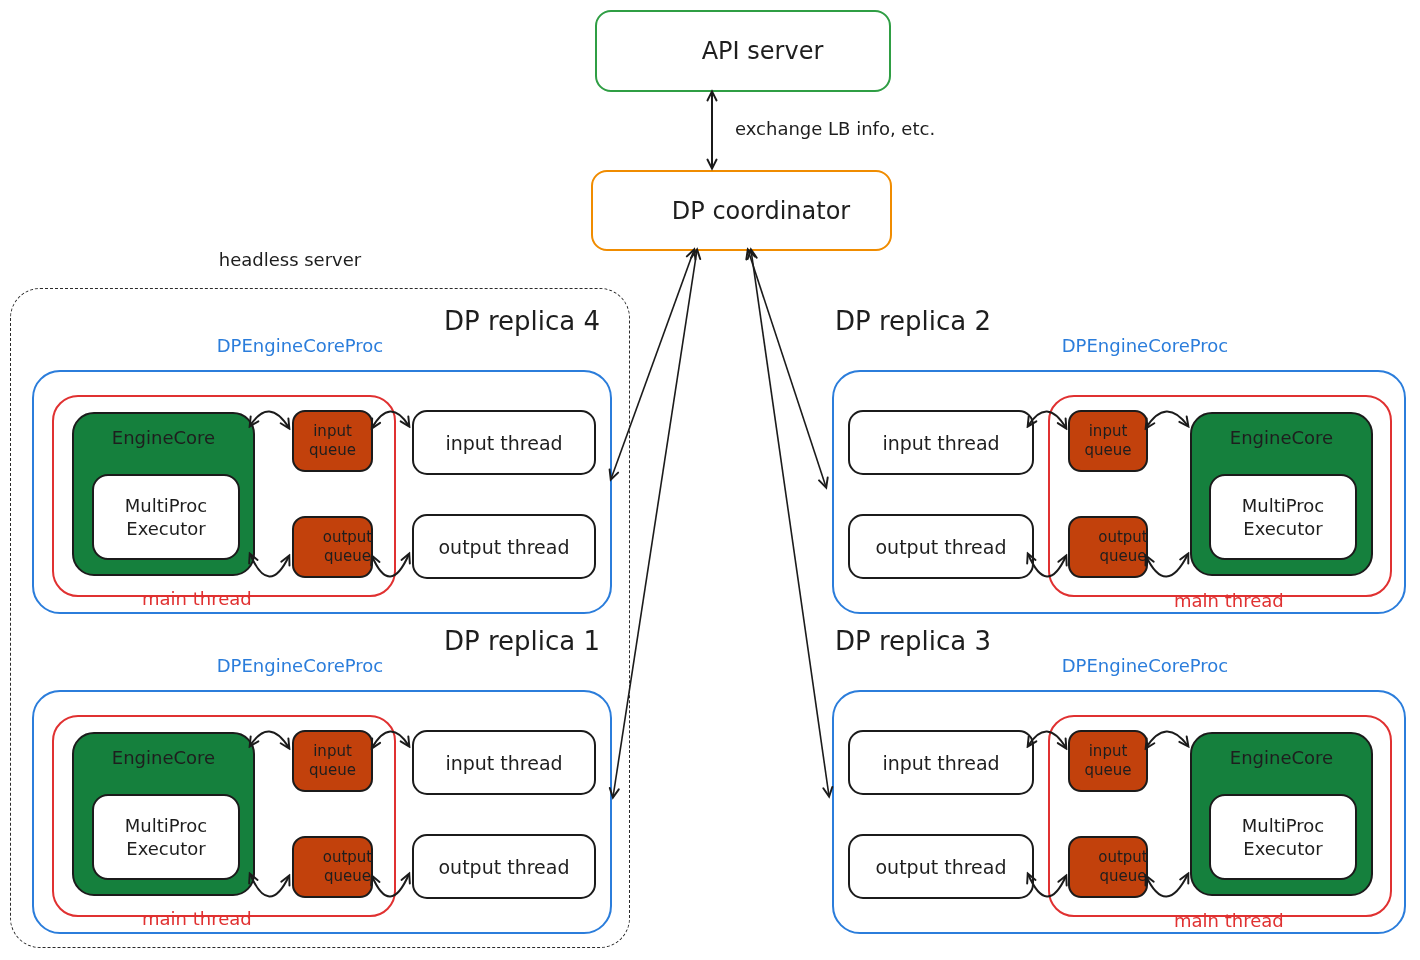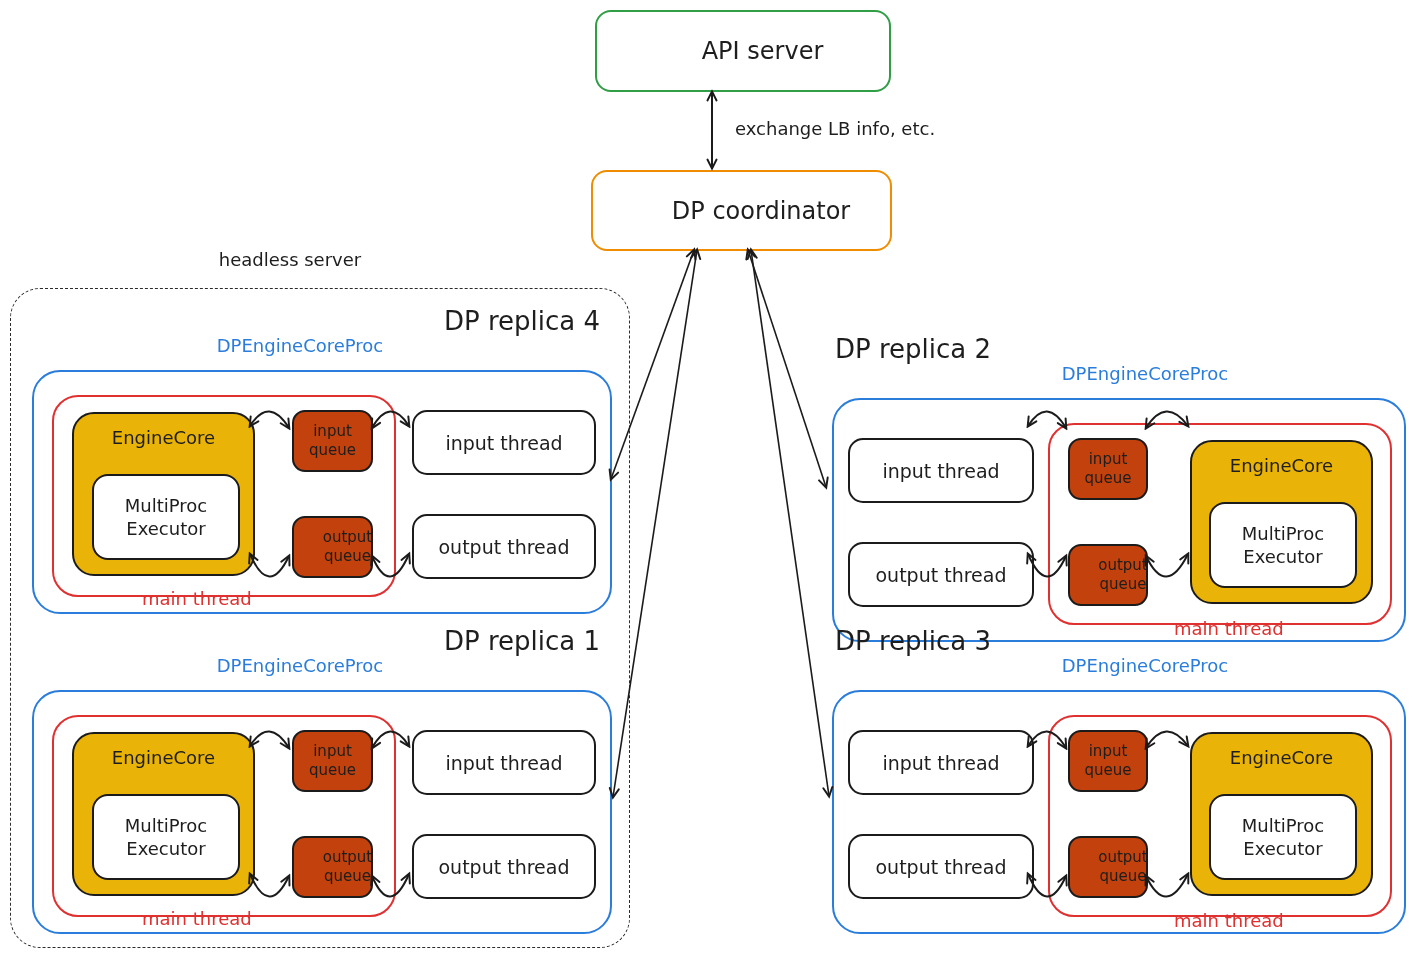--- a/index.html
+++ b/index.html
@@ -14,34 +14,34 @@
   .api{left:595px;top:10px;width:253px;height:78px;border:2.5px solid #2f9e44;}
   .coord{left:591px;top:170px;width:258px;height:77px;border:2.5px solid #f08c00;}
   .edge-label{position:absolute;left:735px;top:118px;font-size:18px;white-space:nowrap;}
   .headless-label{position:absolute;left:170px;top:249px;width:240px;text-align:center;font-size:18px;}
   .headless-box{
     position:absolute;left:10px;top:288px;width:618px;height:658px;
     border:1.8px dashed #2b2b2b;border-radius:30px;
   }
   .replica{position:absolute;width:578px;height:318px;}
   .r0{left:32px;top:306px;} .r1{left:32px;top:626px;}
-  .r2{left:832px;top:306px;margin-top:28px;} .r3{left:832px;top:626px;}
+  .r2{left:832px;top:306px;} .r3{left:832px;top:626px;}
   .rep-title{position:absolute;top:0;font-size:26px;white-space:nowrap;}
   .left .rep-title{right:10px;} .right .rep-title{left:3px;}
   .proc-label{position:absolute;top:29px;width:190px;text-align:center;color:#2b7ddb;font-size:18px;white-space:nowrap;}
   .left .proc-label{left:173px;} .right .proc-label{left:218px;}
   .blue-box{
     position:absolute;left:0;top:64px;width:576px;height:240px;background:#fff;
     border:2.5px solid #2b7ddb;border-radius:28px;
   }
   .right .blue-box{width:570px;}
   .red-box{position:absolute;border:2.5px solid #e03131;border-radius:26px;}
   .left .red-box{left:18px;top:23px;width:340px;height:198px;}
   .right .red-box{left:214px;top:23px;width:340px;height:198px;}
-  .engine{position:absolute;border:2.6px solid #1b1b1b;border-radius:22px;background:#eab308;}
+  .engine{position:absolute;border:2.6px solid #1b1b1b;border-radius:22px;background:#15803d;}
   .left .engine{left:38px;top:40px;width:179px;height:160px;}
   .right .engine{left:356px;top:40px;width:179px;height:160px;}
   .engine-title{text-align:center;margin-top:13px;font-size:18px;}
   .multiproc{
     position:absolute;border:2.6px solid #1b1b1b;border-radius:16px;background:#fff;
     display:flex;align-items:center;justify-content:center;text-align:center;
     font-size:18px;line-height:1.3;
   }
   .left .multiproc{left:18px;top:60px;width:144px;height:82px;}
   .right .multiproc{left:17px;top:60px;width:144px;height:82px;}

